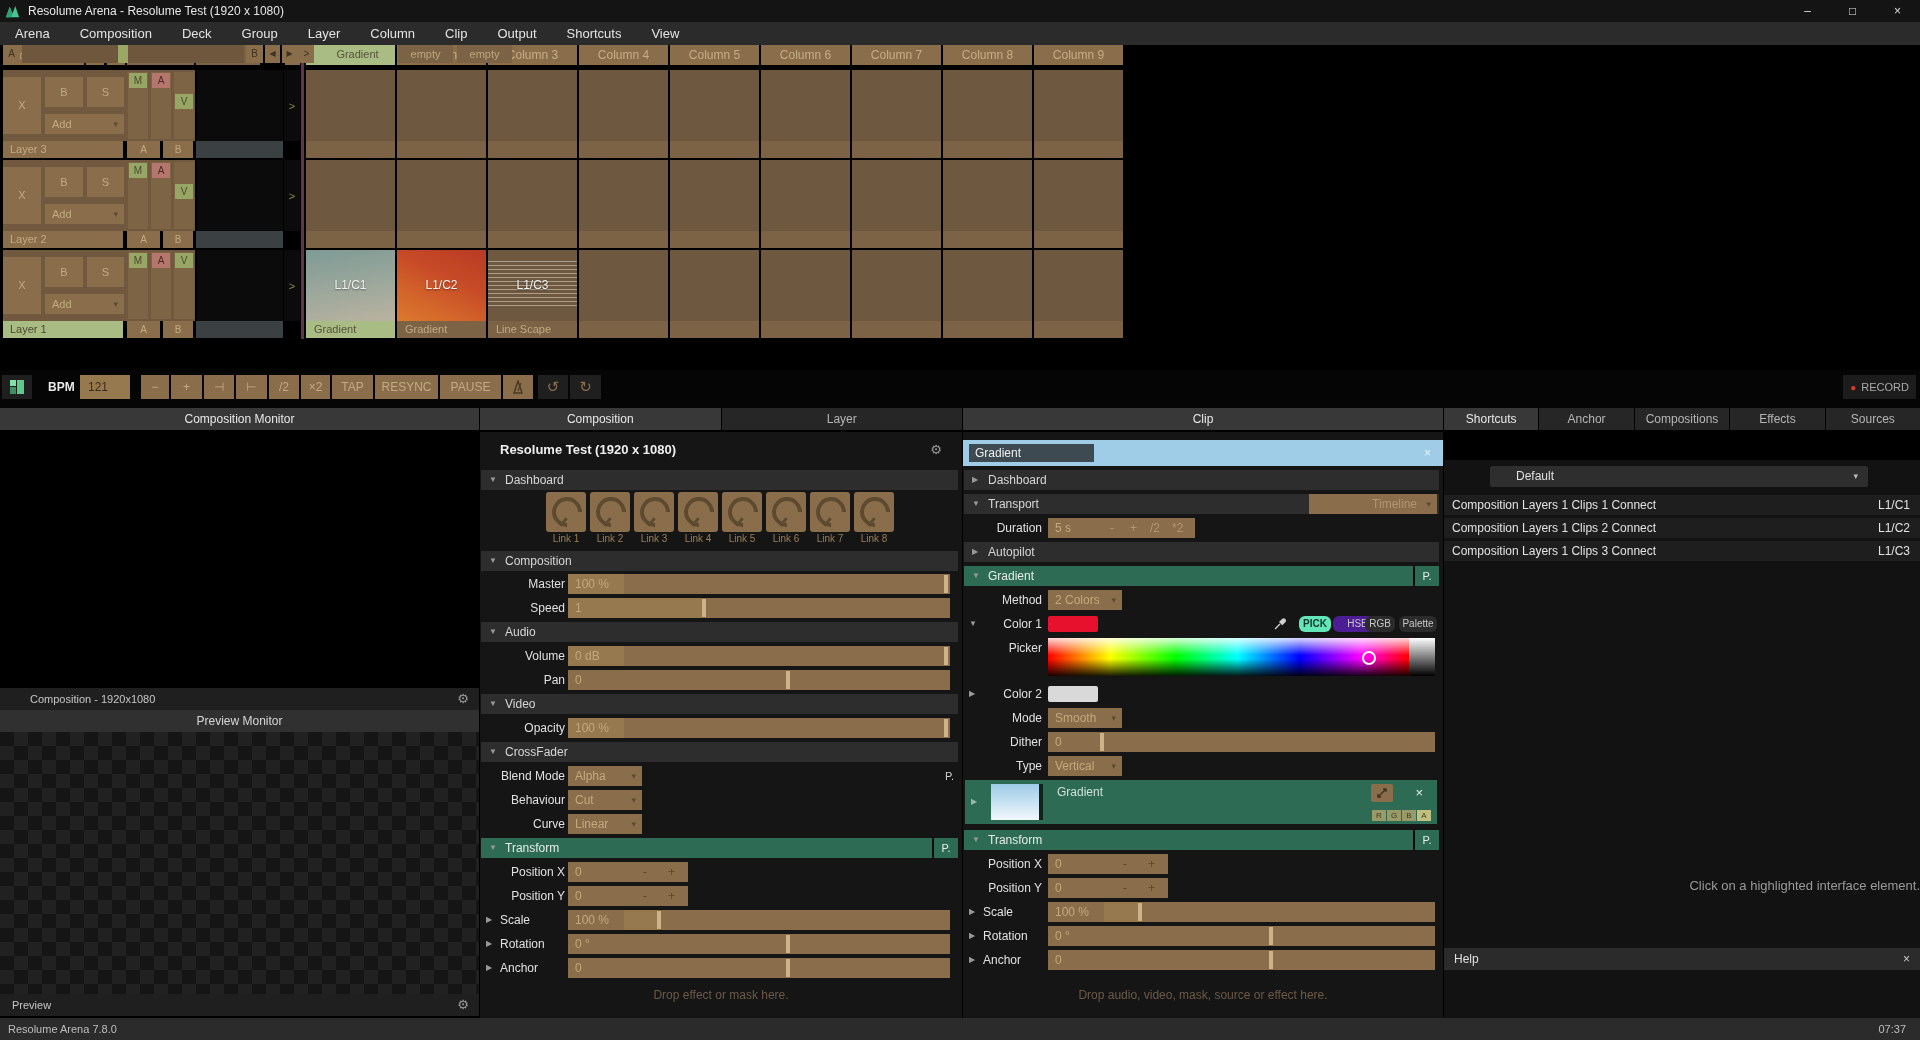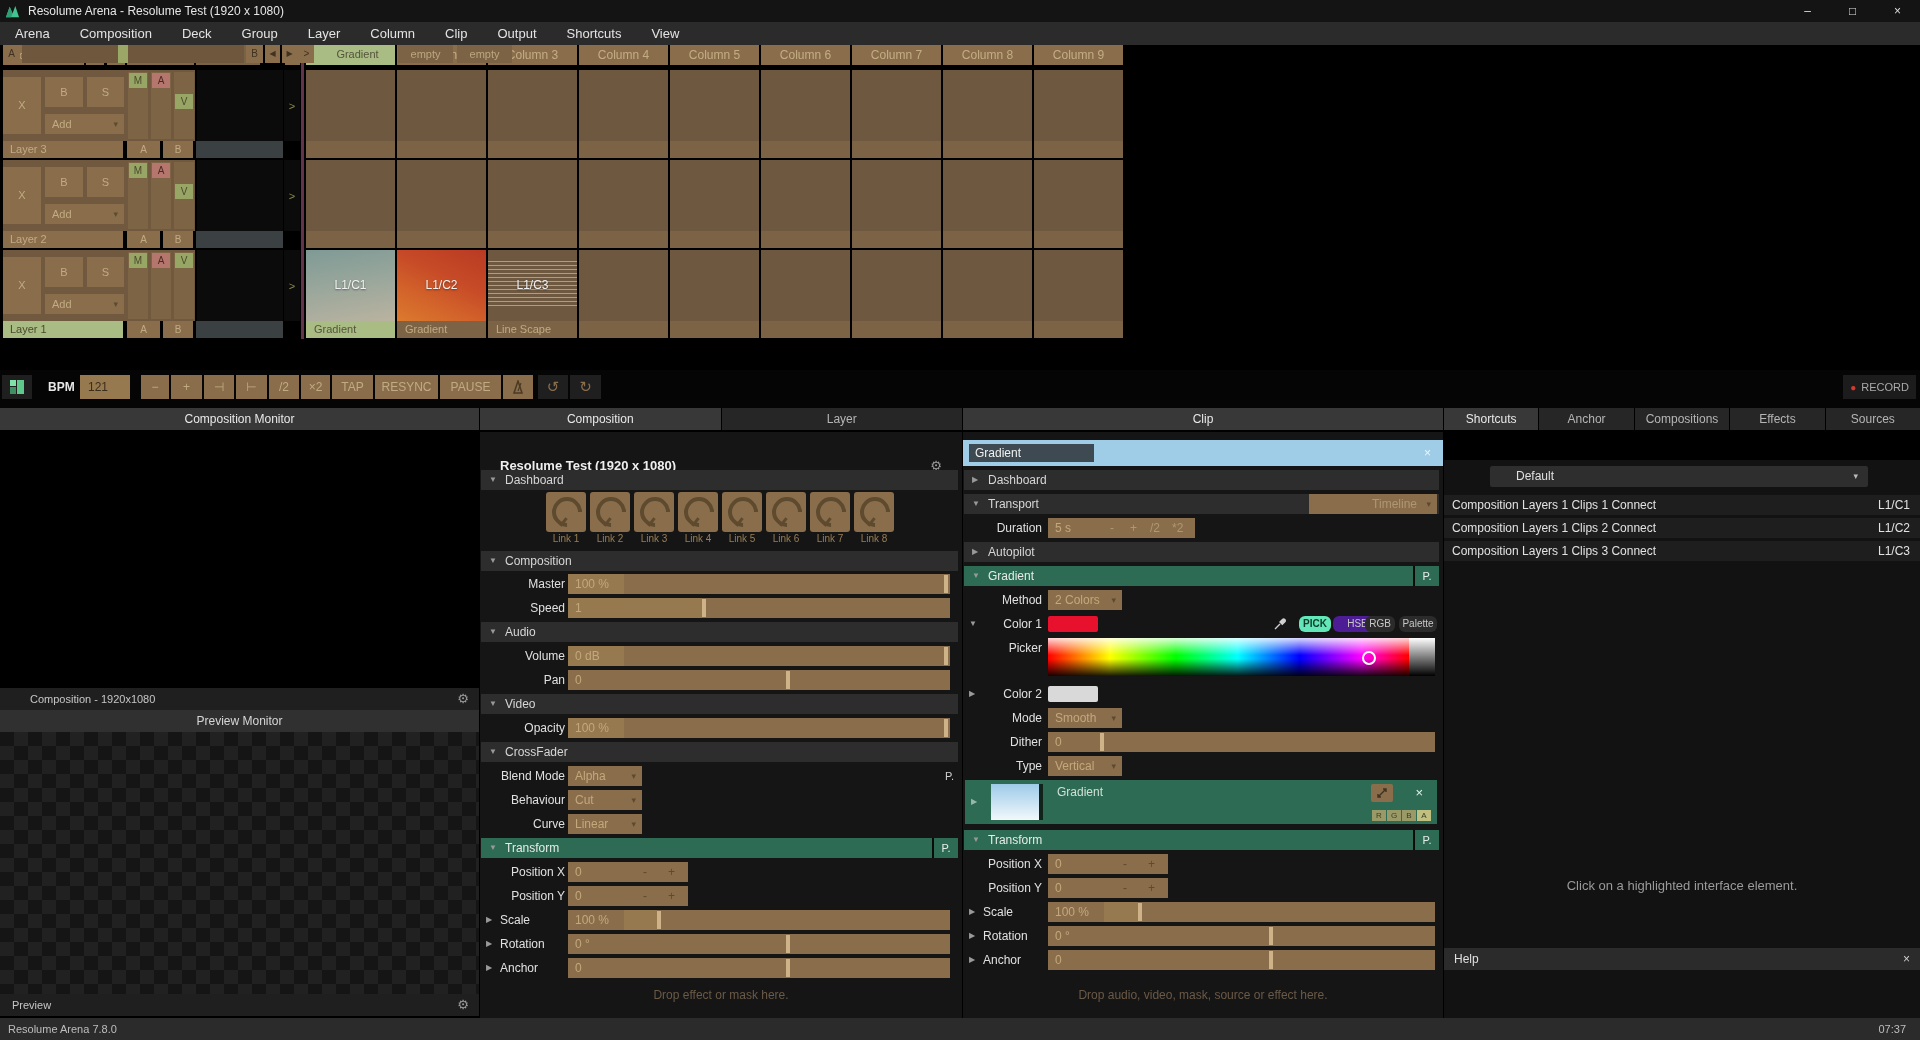--- a/index.html
+++ b/index.html
@@ -140,21 +140,21 @@
   #sourcerow .chans{position:absolute;right:6px;bottom:3px;display:flex;gap:1px;}
   #sourcerow .ch{width:14px;height:11px;background:#9a9a68;color:#3c3c22;font-size:8px;text-align:center;line-height:11px;}
   #sourcerow .ch.a{background:#c0c080;}
   
   #preset{position:absolute;left:46px;top:6px;width:378px;height:21px;background:#2e2e2e;border-radius:2px;}
   #preset .ptext{position:absolute;left:26px;line-height:21px;font-size:12px;color:#e0e0e0;}
   #preset .caret{position:absolute;right:10px;line-height:21px;font-size:9px;color:#bbb;}
   .srow{position:absolute;left:0;right:0;height:20px;background:#1e1e1e;}
   .srow .sl{position:absolute;left:8px;line-height:20px;font-size:12px;color:#e2e2e2;}
   .srow .sr{position:absolute;right:10px;line-height:20px;font-size:12px;color:#e2e2e2;}
-  #rhint{position:absolute;left:0;right:0;top:418px;text-align:center;font-size:13px;color:#9a9a9a;}
+  #rhint{position:absolute;left:0;right:0;top:418px;text-align:right;font-size:13px;color:#9a9a9a;}
   #helphdr{position:absolute;left:0;right:0;top:488px;height:22px;background:#2b2b2b;}
   #helphdr .ht{position:absolute;left:10px;line-height:22px;font-size:12px;color:#e0e0e0;}
   #helphdr .hx{position:absolute;right:10px;line-height:22px;font-size:12px;color:#cfcfcf;}
   #helpbody{position:absolute;left:0;right:0;top:510px;bottom:0;background:#0c0c0c;}
   #helpbody .htxt{position:absolute;left:10px;top:8px;font-size:12px;color:#d2d2d2;}
   
   #statusbar{left:0;top:1018px;width:1920px;height:22px;background:#2b2b2b;}
   #statusbar .sv{position:absolute;left:8px;line-height:22px;font-size:11px;color:#bdbdbd;}
   #statusbar .clock{position:absolute;right:14px;line-height:22px;font-size:11px;color:#bdbdbd;}
 </style>
@@ -435,21 +435,21 @@
   </div>
   <div class="minitab" style="top:278px;">Preview Monitor</div>
   <div id="checker"></div>
   <div class="footerbar" style="top:562px;">
     <span style="padding-left:12px;">Preview</span>
     <span class="gear">⚙</span>
   </div>
 </div>
 
 <div class="panel" id="comppanel">
-  <div class="prow" style="top:24px;padding-left:12px;">
+  <div class="prow" style="top:8px;padding-left:12px;">
     <span style="position:absolute;left:20px;font-size:13px;font-weight:bold;color:#efefef;line-height:20px;">Resolume Test (1920 x 1080)</span>
     <span style="position:absolute;right:20px;color:#9a9a9a;font-size:13px;line-height:20px;">⚙</span>
   </div>
   <div class="sech" style="top:38px;">
     <span class="tri">▼</span>
     <span class="stext">Dashboard</span>
   </div>
   <div id="knobrow">
     <div class="knobwrap">
         <div class="knob"></div>

